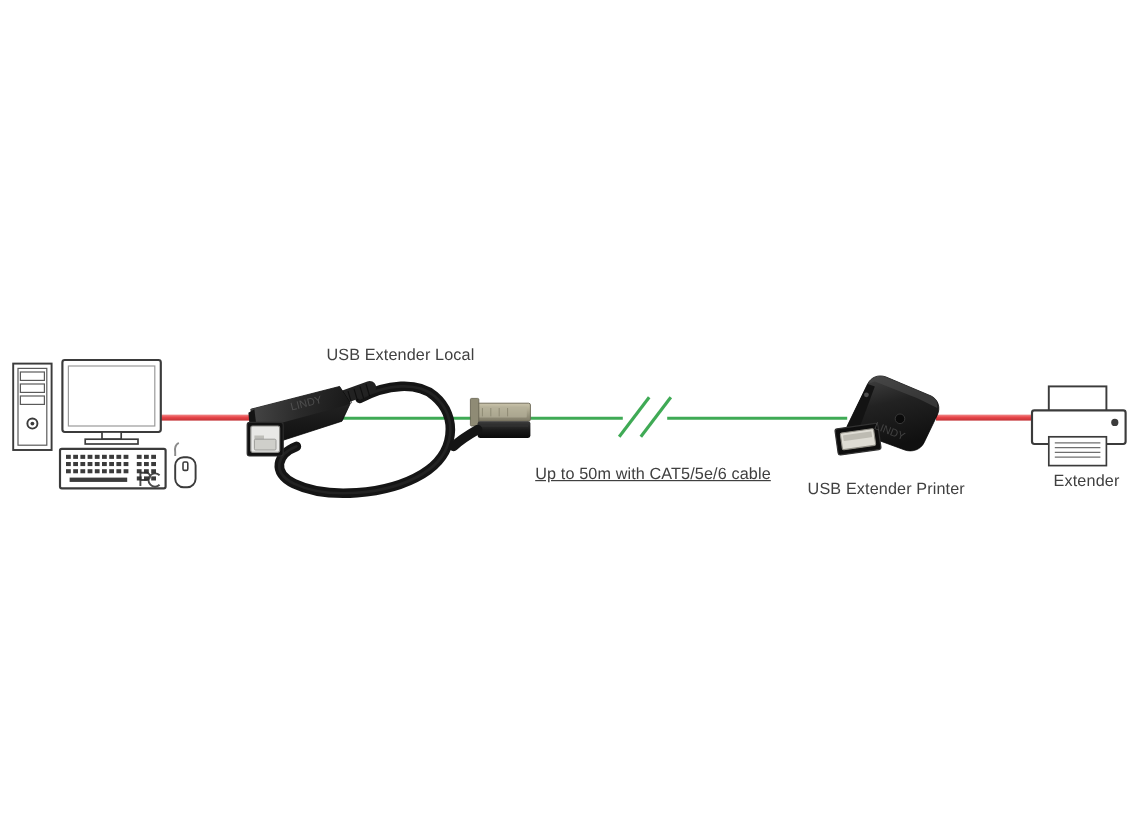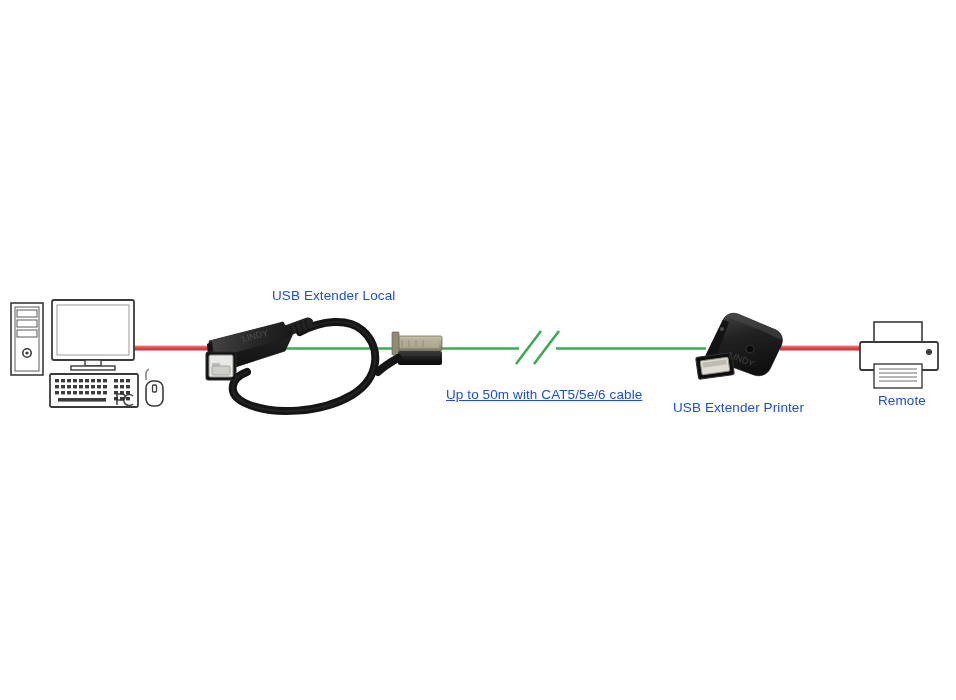--- a/index.html
+++ b/index.html
@@ -12,21 +12,21 @@
     width: 956px;
     height: 700px;
     background: #ffffff;
     overflow: hidden;
     font-family: "Liberation Sans", sans-serif;
   }
   .label {
     position: absolute;
     font-family: "Liberation Sans", sans-serif;
     font-size: 13.5px;
-    color: #1d4ed8;
+    color: #404040;
     white-space: nowrap;
     letter-spacing: 0.1px;
   }
   #label-local   { left: 272px; top: 288px; }
   #label-cable   { left: 446px; top: 387px; text-decoration: underline; }
   #label-remote  { left: 673px; top: 400px; }
   #label-printer { left: 878px; top: 393px; }
 
   .svglayer {
     position: absolute;
@@ -254,15 +254,15 @@
     </g>
 
   </svg>
 
   <div class="label" id="label-local">USB Extender Local</div>
 
   <div class="label" id="label-cable">Up to 50m with CAT5/5e/6 cable</div>
 
   <div class="label" id="label-remote">USB Extender Printer</div>
 
-  <div class="label" id="label-printer">Remote</div>
+  <div class="label" id="label-printer">Extender</div>
 
 </div>
 
 </body></html>

